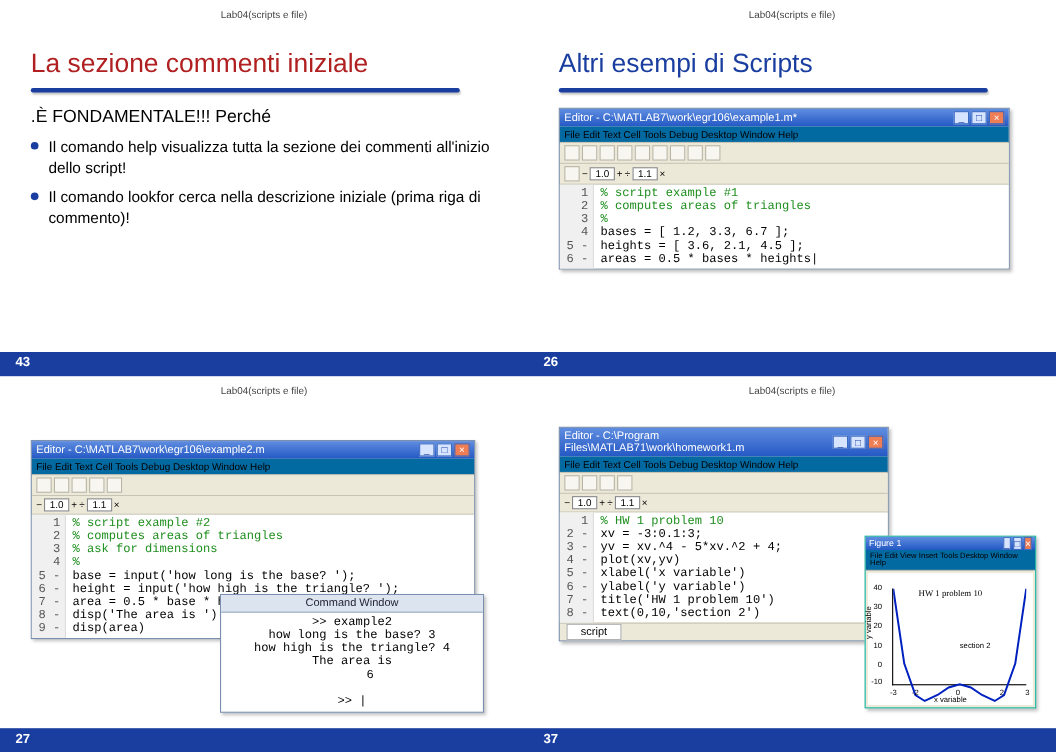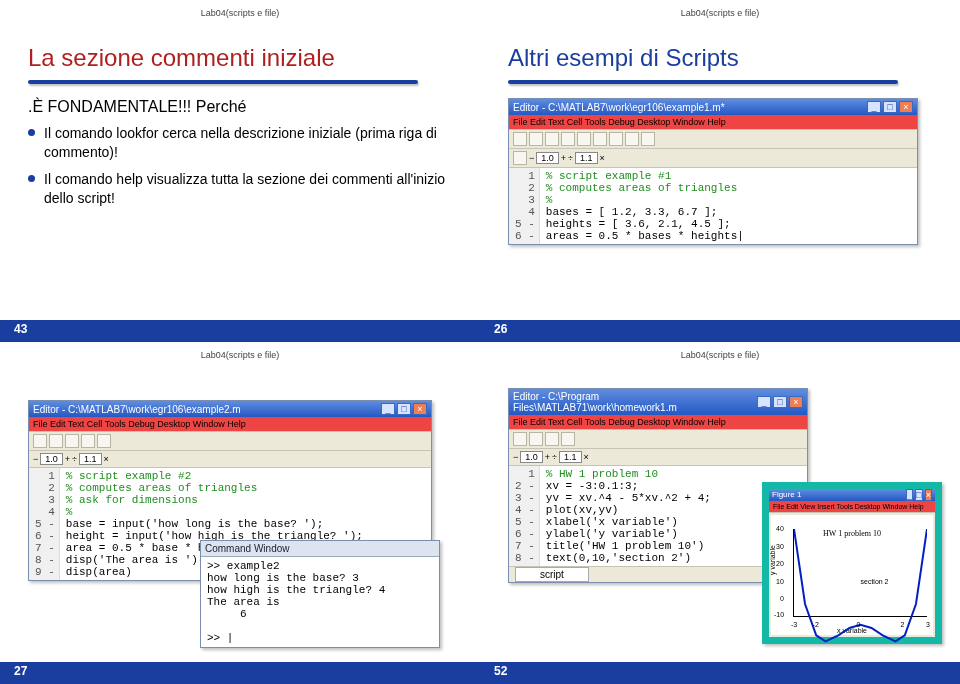--- a/index.html
+++ b/index.html
@@ -113,21 +113,21 @@
     height: 12px;
     background: #d7e4ff;
     border: 1px solid #3a69c0;
     font-size: 9px;
     line-height: 10px;
     text-align: center;
     color: #1a3ea0;
   }
   .tbtn.close { background: #ef7e55; color: #fff; }
   .menubar {
-    background: #ef4444;
+    background: #0369a1;
     padding: 2px 4px;
     font-size: 9px;
     color: #000;
     border-bottom: 1px solid #c7c4b5;
   }
   .toolbar {
     background: #ece9d8;
     padding: 2px 4px;
     display: flex;
     gap: 2px;
@@ -187,22 +187,22 @@
     padding: 3px 6px;
     white-space: pre;
     color: #000;
   }
 
   
   .figwin {
     position: absolute;
     right: 18px;
     bottom: 40px;
-    width: 180px;
-    border: 7px solid #14b8a6;
+    width: 156px;
+    border: 1px solid #14b8a6;
     background: #ece9d8;
     font-size: 8px;
     box-shadow: 2px 2px 3px rgba(0,0,0,.25);
     margin-left: 30px;
   }
   .figwin .plot {
     background: #fff;
     margin: 2px;
     position: relative;
     height: 120px;
@@ -236,36 +236,36 @@
   .figwin .annot {
     position: absolute;
     font-size: 7px;
     color: #000;
   }
   .figwin svg { position: absolute; inset: 0; }
 
   
   .s26 .editorwin { margin-top: 0; width: 410px; }
   .s27 .editorwin { width: 404px; }
-  .s27 .cmdwin { position: absolute; left: 200px; bottom: 36px; width: 240px; }
+  .s27 .cmdwin { position: absolute; left: 200px; bottom: 36px; width: 240px; text-align: center; }
   .s28 .editorwin { width: 300px; margin-top: 28px; }
 </style>
 </head>
 <body>
 
 <div class="grid">
 
   <div class="slide s25">
     <div class="hdr">Lab04(scripts e file)</div>
     <h2 class="red">La sezione commenti iniziale</h2>
     <div class="underline"></div>
     <div class="sub1">.È FONDAMENTALE!!! Perché</div>
     <ul class="bullets">
+      <li>Il comando help visualizza tutta la sezione dei commenti all'inizio dello script!</li>
       <li>Il comando lookfor cerca nella descrizione iniziale (prima riga di commento)!</li>
-      <li>Il comando help visualizza tutta la sezione dei commenti all'inizio dello script!</li>
     </ul>
     <div class="pagebar">
       <span class="num">43</span>
     </div>
   </div>
 
   <div class="slide s26">
     <div class="hdr">Lab04(scripts e file)</div>
     <h2 class="blue">Altri esempi di Scripts</h2>
     <div class="underline"></div>
@@ -427,21 +427,21 @@
         <div class="codelines"><span class="cmt">% HW 1 problem 10</span>
 <span>xv = -3:0.1:3;</span>
 <span>yv = xv.^4 - 5*xv.^2 + 4;</span>
 <span>plot(xv,yv)</span>
 <span>xlabel('x variable')</span>
 <span>ylabel('y variable')</span>
 <span>title('HW 1 problem 10')</span>
 <span>text(0,10,'section 2')</span></div>
       </div>
       <div style="background:#ece9d8;border-top:1px solid #c7c4b5;padding:2px 6px;font-size:10px">
-        <span style="background:#fff;border:1px solid #aaa;padding:1px 24px">script</span>
+        <span style="background:#fff;border:1px solid #aaa;padding:1px 12px">script</span>
       </div>
     </div>
 
     <div class="figwin">
       <div class="titlebar" style="background:linear-gradient(#5f8de0,#2458c4);color:#fff;padding:1px 3px;display:flex;justify-content:space-between">
         <span>Figure 1</span>
         <span class="tbtns">
           <span class="tbtn">_</span>
           <span class="tbtn">□</span>
           <span class="tbtn close">×</span>
@@ -469,17 +469,17 @@
           <span class="annot" style="bottom:-12px;left:14%">-2</span>
           <span class="annot" style="bottom:-12px;left:47%">0</span>
           <span class="annot" style="bottom:-12px;left:80%">2</span>
           <span class="annot" style="bottom:-12px;right:-3px">3</span>
           <span class="annot" style="left:50%;top:56%">section 2</span>
         </div>
       </div>
     </div>
 
     <div class="pagebar">
-      <span class="num">52</span>
+      <span class="num">37</span>
     </div>
   </div>
 
 </div>
 
 </body></html>

